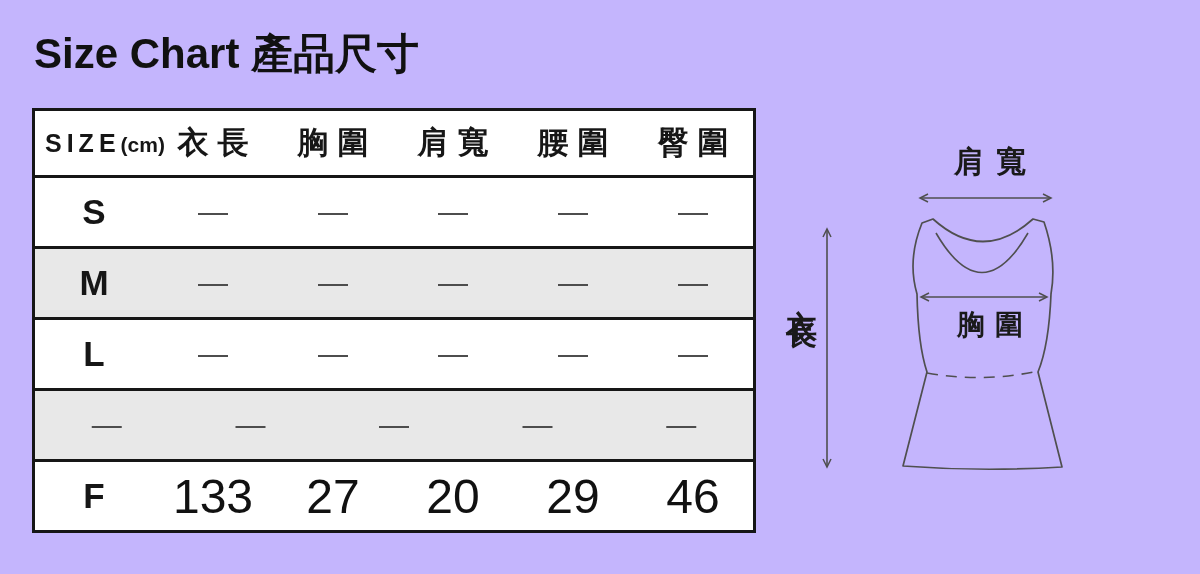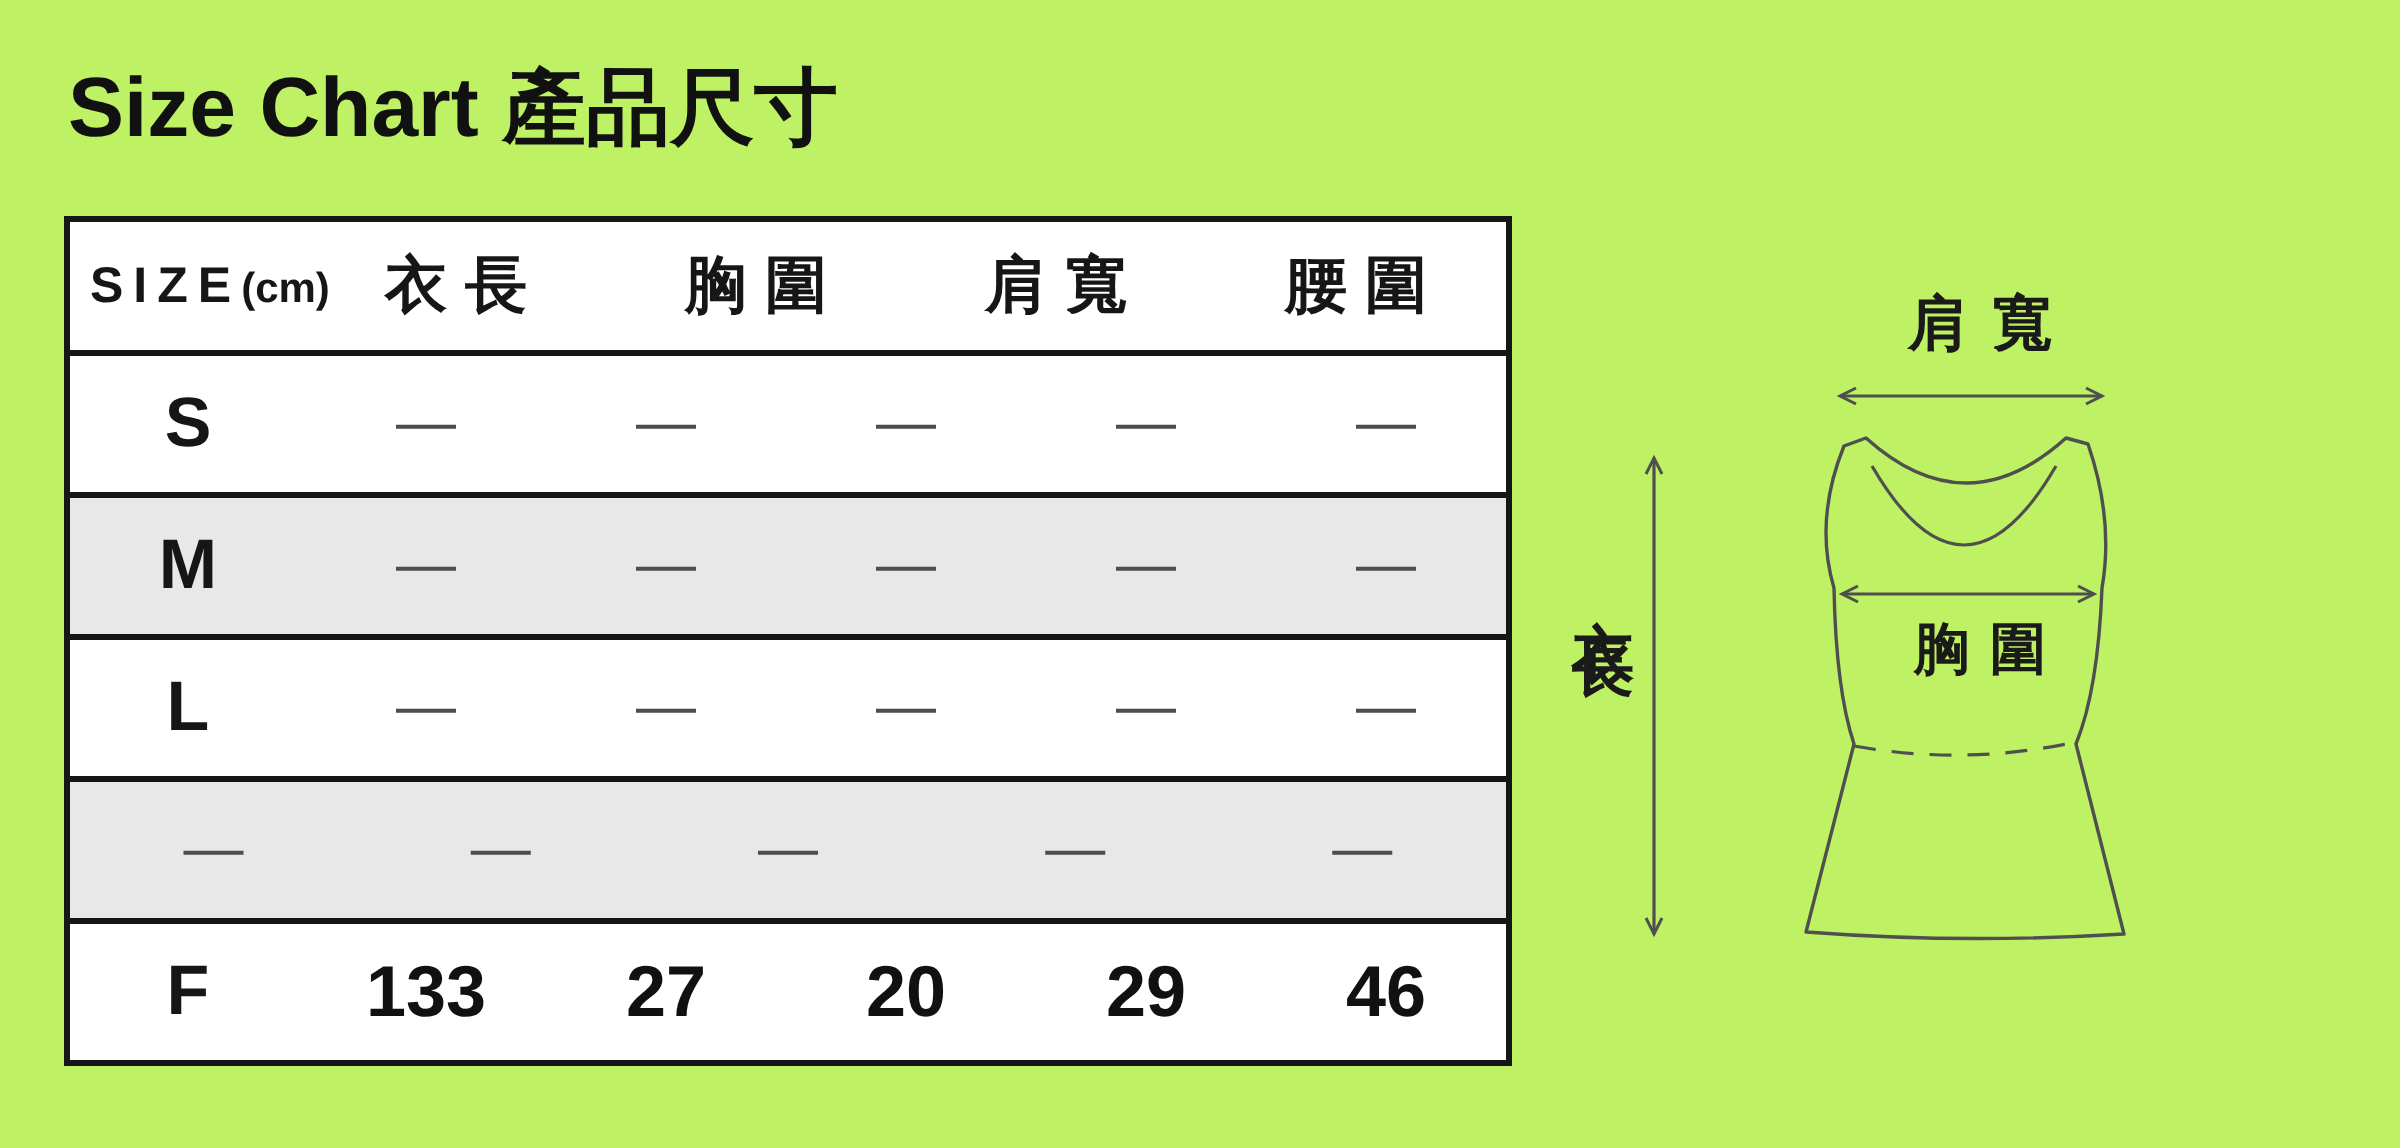--- a/index.html
+++ b/index.html
@@ -1,35 +1,35 @@
 <!DOCTYPE html>
 <html><head>
 <meta charset="utf-8">
 <style>
   html,body { margin:0; padding:0; background:#fff; }
-  .canvas { position:relative; width:1200px; height:574px; background:#bef264; overflow:hidden;
+  .canvas { position:relative; width:1200px; height:574px; background:#c4b5fd; overflow:hidden;
             font-family:"Liberation Sans","DejaVu Sans",sans-serif; color:#161616; }
 
   .title { position:absolute; left:34px; top:26px; margin:0; font-size:42px; font-weight:600; color:#111; }
 
   
   .size-table { position:absolute; left:32px; top:108px; width:724px; border:3px solid #161616; box-sizing:border-box; }
   .trow { display:flex; align-items:center; height:68px; border-top:3px solid #161616; background:#fff; }
   .trow.header { height:64px; border-top:none; }
   .trow.shaded { background:#e8e8e8; }
   .cell { text-align:center; }
   .size-col { width:118px; box-sizing:border-box; }
   .dcol { flex:1; }
   .header-size { text-align:left; padding-left:10px; font-size:25px; font-weight:600; white-space:nowrap; }
   .size-word { letter-spacing:5px; }
   .size-unit { font-size:21px; }
   .head-cjk { font-size:31px; font-weight:600; letter-spacing:9px; text-indent:9px; white-space:nowrap; }
   .size-label { font-size:35px; font-weight:700; }
   .dash { font-size:30px; color:#4d4d4d; }
-  .trow.frow .dash { font-size:36px; font-weight:700; color:#111; }
+  .trow.frow .dash { font-size:48px; font-weight:400; color:#111; }
 
   
   .diagram { position:absolute; left:770px; top:130px; width:430px; height:410px; }
   .diagram svg { position:absolute; left:0; top:0; }
   .dlbl { position:absolute; font-weight:600; color:#1a1a1a; }
   .dlbl.shoulder { left:148px; top:12px; width:144px; text-align:center; font-size:30px; letter-spacing:12px; text-indent:12px; }
   .dlbl.chest { left:148px; top:176px; width:144px; text-align:center; font-size:28px; letter-spacing:10px; text-indent:10px; }
   .dlbl.length { left:10px; top:155px; font-size:31px; writing-mode:vertical-rl; text-orientation:upright; letter-spacing:10px; }
   .note { position:absolute; left:165px; top:347px; width:222px; text-align:right; font-size:26px; font-weight:600; color:#9c4234; }
 </style>
@@ -40,20 +40,21 @@
 
   <h1 class="title">Size Chart 產品尺寸</h1>
 
   <div class="size-table">
     <div class="trow header">
       <div class="cell size-col header-size"><span class="size-word">SIZE</span><span class="size-unit">(cm)</span></div>
       <div class="cell dcol head-cjk">衣長</div>
       <div class="cell dcol head-cjk">胸圍</div>
       <div class="cell dcol head-cjk">肩寬</div>
       <div class="cell dcol head-cjk">腰圍</div>
+      <div class="cell dcol head-cjk">臀圍</div>
     </div>
 
     <div class="trow">
       <div class="cell size-col size-label">S</div>
       <div class="cell dcol dash">—</div>
       <div class="cell dcol dash">—</div>
       <div class="cell dcol dash">—</div>
       <div class="cell dcol dash">—</div>
       <div class="cell dcol dash">—</div>
     </div>

